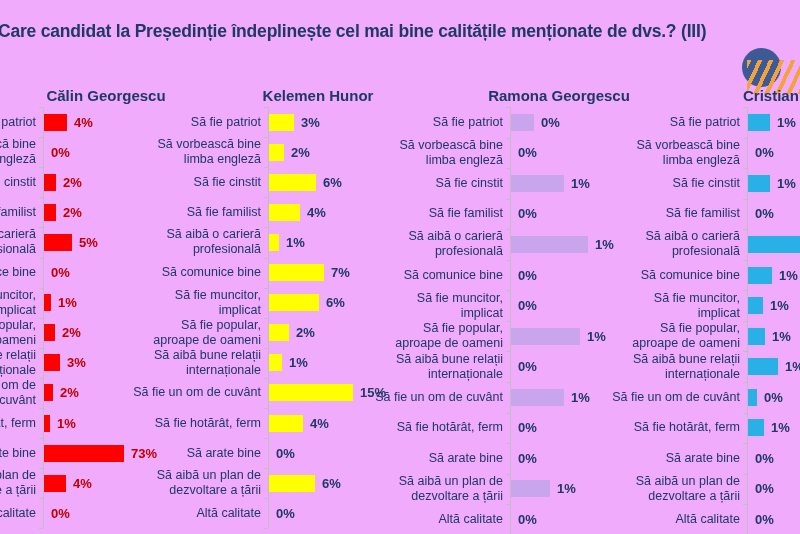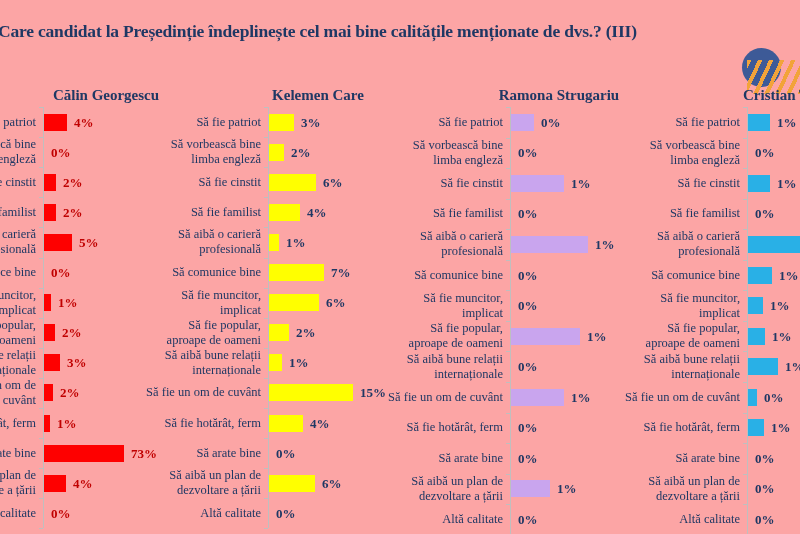--- a/index.html
+++ b/index.html
@@ -1,17 +1,17 @@
 <!DOCTYPE html>
 <html><head>
 <meta charset="utf-8">
 <style>
   html,body{margin:0;padding:0;background:#ffffff;}
-  #page{position:relative;width:800px;height:534px;overflow:hidden;background:#fca5a5;
-        font-family:Liberation Serif, serif;}
+  #page{position:relative;width:800px;height:534px;overflow:hidden;background:#f0abfc;
+        font-family:Liberation Sans, sans-serif;}
   #main-title{position:absolute;left:-2px;top:21px;font-size:17.5px;font-weight:700;
         white-space:nowrap;letter-spacing:-0.2px;}
   .chart-header{position:absolute;top:87px;font-size:15px;font-weight:700;white-space:nowrap;}
   .axis-line{position:absolute;width:1px;}
   .axis-tick{position:absolute;height:1px;width:4px;}
   .cat-label{position:absolute;display:flex;align-items:center;justify-content:flex-end;
         text-align:right;font-size:12.5px;line-height:15px;white-space:pre-line;}
   .bar{position:absolute;height:17px;}
   .value-label{position:absolute;height:17px;line-height:17px;font-size:13px;font-weight:700;
         white-space:nowrap;}
@@ -85,21 +85,21 @@
         <div class="bar" style="left: 44px; top: 444.65px; width: 80px; background: rgb(254, 0, 0);"></div>
         <div class="value-label" style="left: 131px; top: 444.65px; color: rgb(192, 0, 0);">73%</div>
         <div class="cat-label" style="left: -144px; width: 180px; top: 468.2px; height: 30.1px;">Să aibă un plan de
 dezvoltare a țării</div>
         <div class="bar" style="left: 44px; top: 474.75px; width: 22px; background: rgb(254, 0, 0);"></div>
         <div class="value-label" style="left: 73px; top: 474.75px; color: rgb(192, 0, 0);">4%</div>
         <div class="cat-label" style="left: -144px; width: 180px; top: 498.3px; height: 30.1px;">Altă calitate</div>
         <div class="value-label" style="left: 51px; top: 504.85px; color: rgb(192, 0, 0);">0%</div>
       </div>
       <div class="chart">
-        <div class="chart-header" style="left: 198px; width: 240px; text-align: center;">Kelemen Care</div>
+        <div class="chart-header" style="left: 198px; width: 240px; text-align: center;">Kelemen Hunor</div>
         <div class="axis-line" style="left: 268px; top: 107px; height: 421.4px; background: rgb(191, 191, 191);"></div>
         <div class="axis-tick" style="left: 264px; top: 107px; background: rgb(191, 191, 191);"></div>
         <div class="axis-tick" style="left: 264px; top: 137.1px; background: rgb(191, 191, 191);"></div>
         <div class="axis-tick" style="left: 264px; top: 167.2px; background: rgb(191, 191, 191);"></div>
         <div class="axis-tick" style="left: 264px; top: 197.3px; background: rgb(191, 191, 191);"></div>
         <div class="axis-tick" style="left: 264px; top: 227.4px; background: rgb(191, 191, 191);"></div>
         <div class="axis-tick" style="left: 264px; top: 257.5px; background: rgb(191, 191, 191);"></div>
         <div class="axis-tick" style="left: 264px; top: 287.6px; background: rgb(191, 191, 191);"></div>
         <div class="axis-tick" style="left: 264px; top: 317.7px; background: rgb(191, 191, 191);"></div>
         <div class="axis-tick" style="left: 264px; top: 347.8px; background: rgb(191, 191, 191);"></div>
@@ -150,21 +150,21 @@
         <div class="cat-label" style="left: 81px; width: 180px; top: 438.1px; height: 30.1px;">Să arate bine</div>
         <div class="value-label" style="left: 276px; top: 444.65px; color: rgb(31, 56, 100);">0%</div>
         <div class="cat-label" style="left: 81px; width: 180px; top: 468.2px; height: 30.1px;">Să aibă un plan de
 dezvoltare a țării</div>
         <div class="bar" style="left: 269px; top: 474.75px; width: 46px; background: rgb(255, 255, 0);"></div>
         <div class="value-label" style="left: 322px; top: 474.75px; color: rgb(31, 56, 100);">6%</div>
         <div class="cat-label" style="left: 81px; width: 180px; top: 498.3px; height: 30.1px;">Altă calitate</div>
         <div class="value-label" style="left: 276px; top: 504.85px; color: rgb(31, 56, 100);">0%</div>
       </div>
       <div class="chart">
-        <div class="chart-header" style="left: 439px; width: 240px; text-align: center;">Ramona Strugariu</div>
+        <div class="chart-header" style="left: 439px; width: 240px; text-align: center;">Ramona Georgescu</div>
         <div class="axis-line" style="left: 510px; top: 107px; height: 427.7px; background: rgb(191, 191, 191);"></div>
         <div class="axis-tick" style="left: 506px; top: 107px; background: rgb(191, 191, 191);"></div>
         <div class="axis-tick" style="left: 506px; top: 137.55px; background: rgb(191, 191, 191);"></div>
         <div class="axis-tick" style="left: 506px; top: 168.1px; background: rgb(191, 191, 191);"></div>
         <div class="axis-tick" style="left: 506px; top: 198.65px; background: rgb(191, 191, 191);"></div>
         <div class="axis-tick" style="left: 506px; top: 229.2px; background: rgb(191, 191, 191);"></div>
         <div class="axis-tick" style="left: 506px; top: 259.75px; background: rgb(191, 191, 191);"></div>
         <div class="axis-tick" style="left: 506px; top: 290.3px; background: rgb(191, 191, 191);"></div>
         <div class="axis-tick" style="left: 506px; top: 320.85px; background: rgb(191, 191, 191);"></div>
         <div class="axis-tick" style="left: 506px; top: 351.4px; background: rgb(191, 191, 191);"></div>

